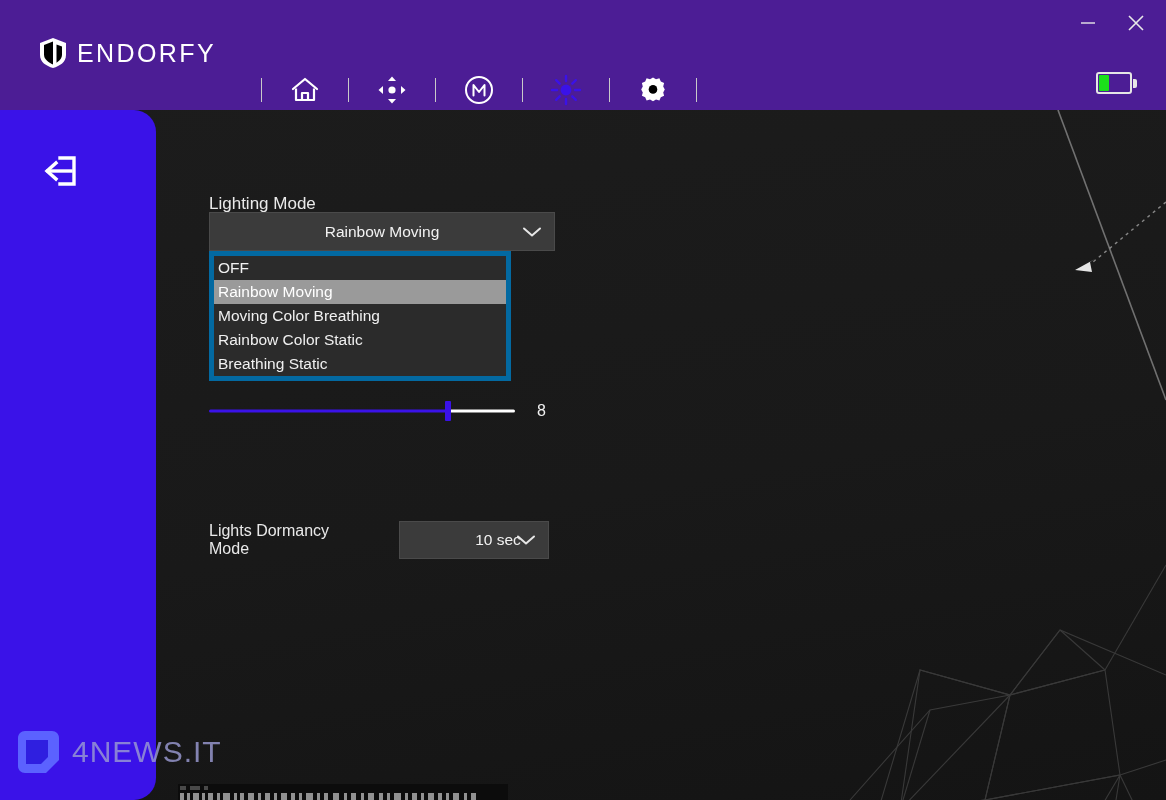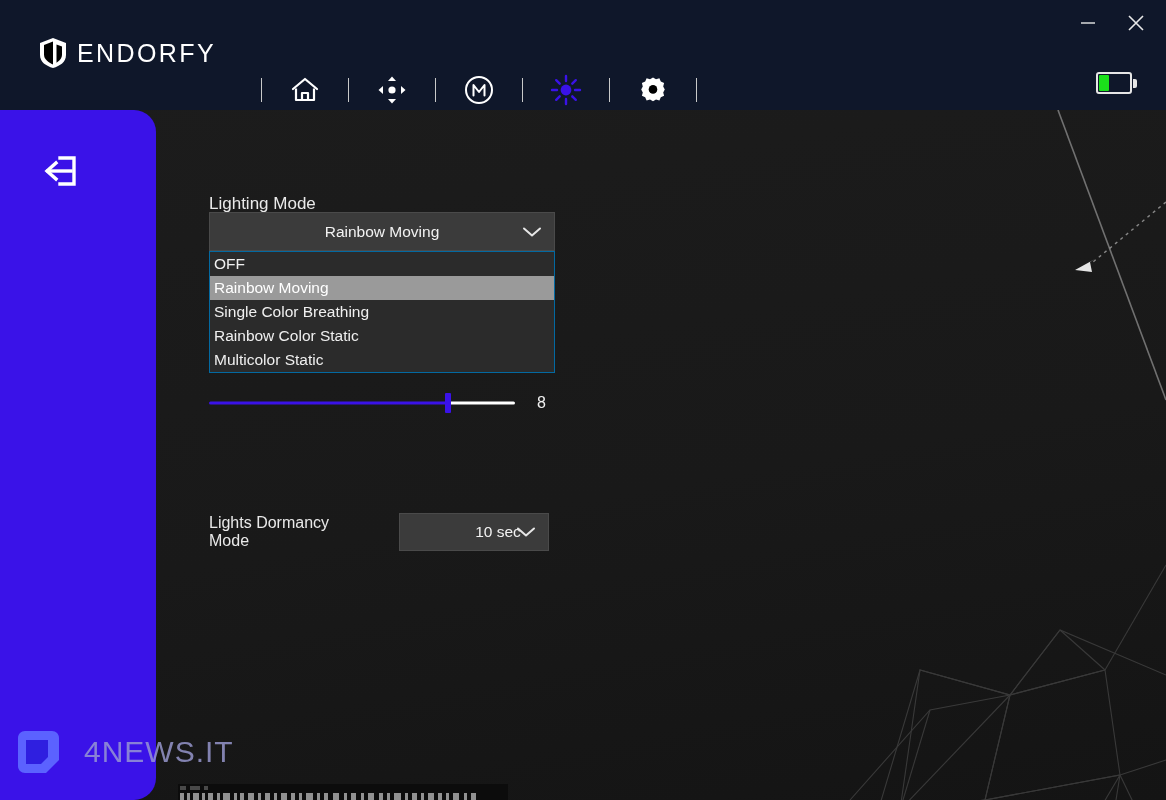--- a/index.html
+++ b/index.html
@@ -16,21 +16,21 @@
     height: 800px;
     background: #000000;
     overflow: hidden;
   }
 
   
   #titlebar {
     position: absolute;
     left: 0; top: 0;
     width: 1166px; height: 110px;
-    background: #0f172a;
+    background: #4c1d95;
     z-index: 40;
   }
   #window-controls {
     position: absolute;
     right: 8px; top: 6px;
     display: flex;
     align-items: center;
     gap: 4px;
   }
   .win-btn {
@@ -139,21 +139,21 @@
     width: 48px; height: 42px;
     background: transparent; border: none; cursor: pointer;
     display: flex; align-items: center; justify-content: center;
     color: #ffffff;
   }
 
   
   #watermark {
     position: absolute;
     left: 12px; bottom: 22px;
-    display: flex; align-items: center; gap: 20px;
+    display: flex; align-items: center; gap: 8px;
     z-index: 30;
     pointer-events: none;
   }
   #wm-text {
     font-size: 30px;
     letter-spacing: 1px;
     color: #9a9ad2;
     font-weight: 400;
     mix-blend-mode: screen;
     opacity: .82;
@@ -189,23 +189,23 @@
   }
   .combo-caret {
     position: absolute;
     right: 12px; top: 50%;
     transform: translateY(-50%);
     color: #e6e6e6;
     display: flex;
   }
 
   #mode-list {
-    width: 346px;
+    width: 302px;
     background: #2b2b2b;
-    border: 1px solid #0369a1;
+    border: 5px solid #0369a1;
     list-style: none;
     margin-top: 0;
   }
   #mode-list li {
     height: 24px;
     display: flex; align-items: center;
     padding-left: 4px;
     color: #f0f0f0;
     font-size: 15.5px;
     cursor: pointer;
@@ -363,23 +363,23 @@
       <span class="combo-caret">
         <svg width="20" height="13" viewBox="0 0 20 13" fill="none">
           <path d="M2 3 L10 10 L18 3" stroke="#e6e6e6" stroke-width="2" stroke-linecap="round" stroke-linejoin="round"></path>
         </svg>
       </span>
     </div>
 
     <ul id="mode-list">
         <li>OFF</li>
         <li class="selected">Rainbow Moving</li>
-        <li>Single Color Breathing</li>
+        <li>Moving Color Breathing</li>
         <li>Rainbow Color Static</li>
-        <li>Multicolor Static</li>
+        <li>Breathing Static</li>
       </ul>
 
     <div id="slider-row">
       <div id="slider-track">
         <div id="slider-fill" style="width: 78%; background: rgb(58, 18, 232);"></div>
         <div id="slider-rest" style="width: 22%; background: rgb(255, 255, 255);"></div>
         <div id="slider-thumb" style="left: 78%; background: rgb(58, 18, 232);"></div>
       </div>
       <span id="slider-value">8</span>
     </div>

